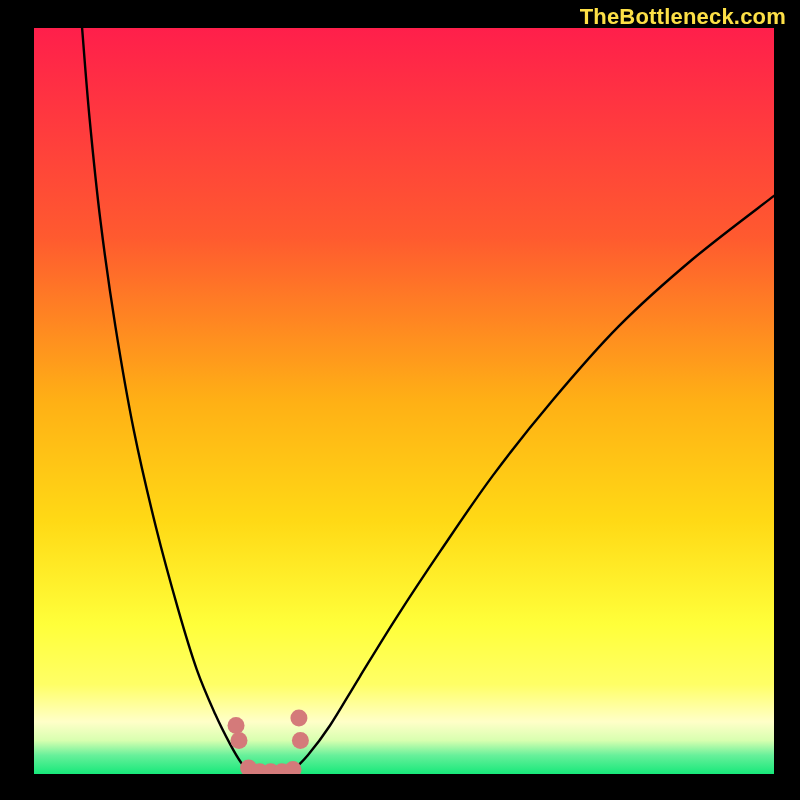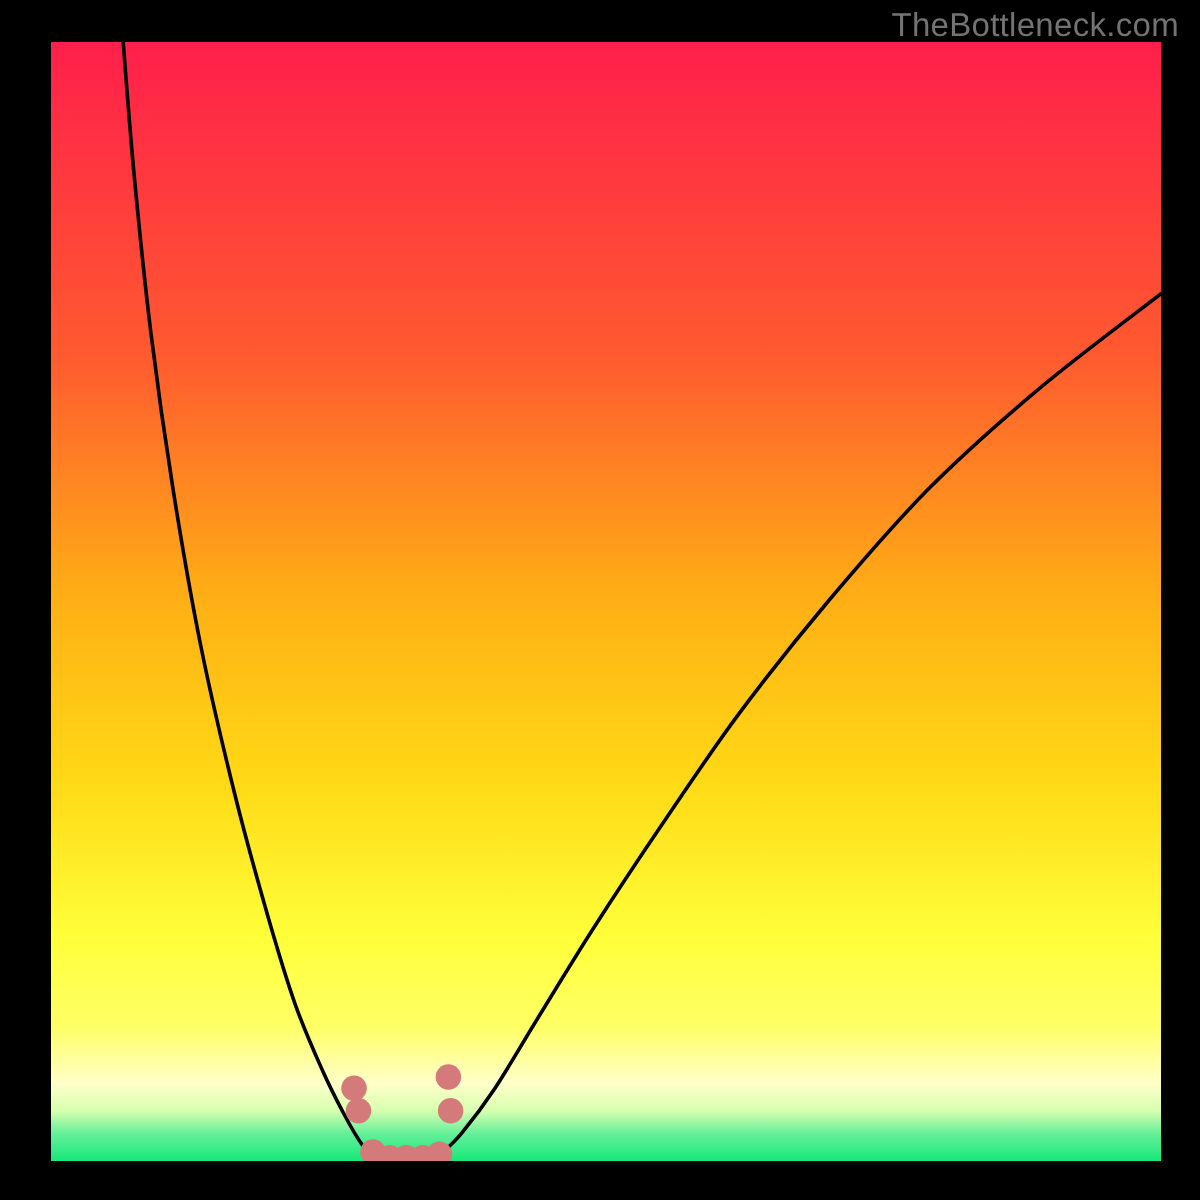--- a/index.html
+++ b/index.html
@@ -21,22 +21,22 @@
   .plot {
     position: absolute;
     background: #000;
   }
   .plot svg {
     display: block;
   }
   .watermark {
     position: absolute;
     font-family: Arial, Helvetica, sans-serif;
-    font-weight: 400;
-    color: #737373;
+    font-weight: 700;
+    color: #fde047;
     letter-spacing: 0.2px;
   }
 </style>
 </head>
 <body>
 
 <div class="frame">
   <div class="watermark" style="right:14px; top:4px; font-size:22px;">TheBottleneck.com</div>
 
   <div class="plot" id="plot" style="left: 34px; top: 28px; width: 740px; height: 746px;">

